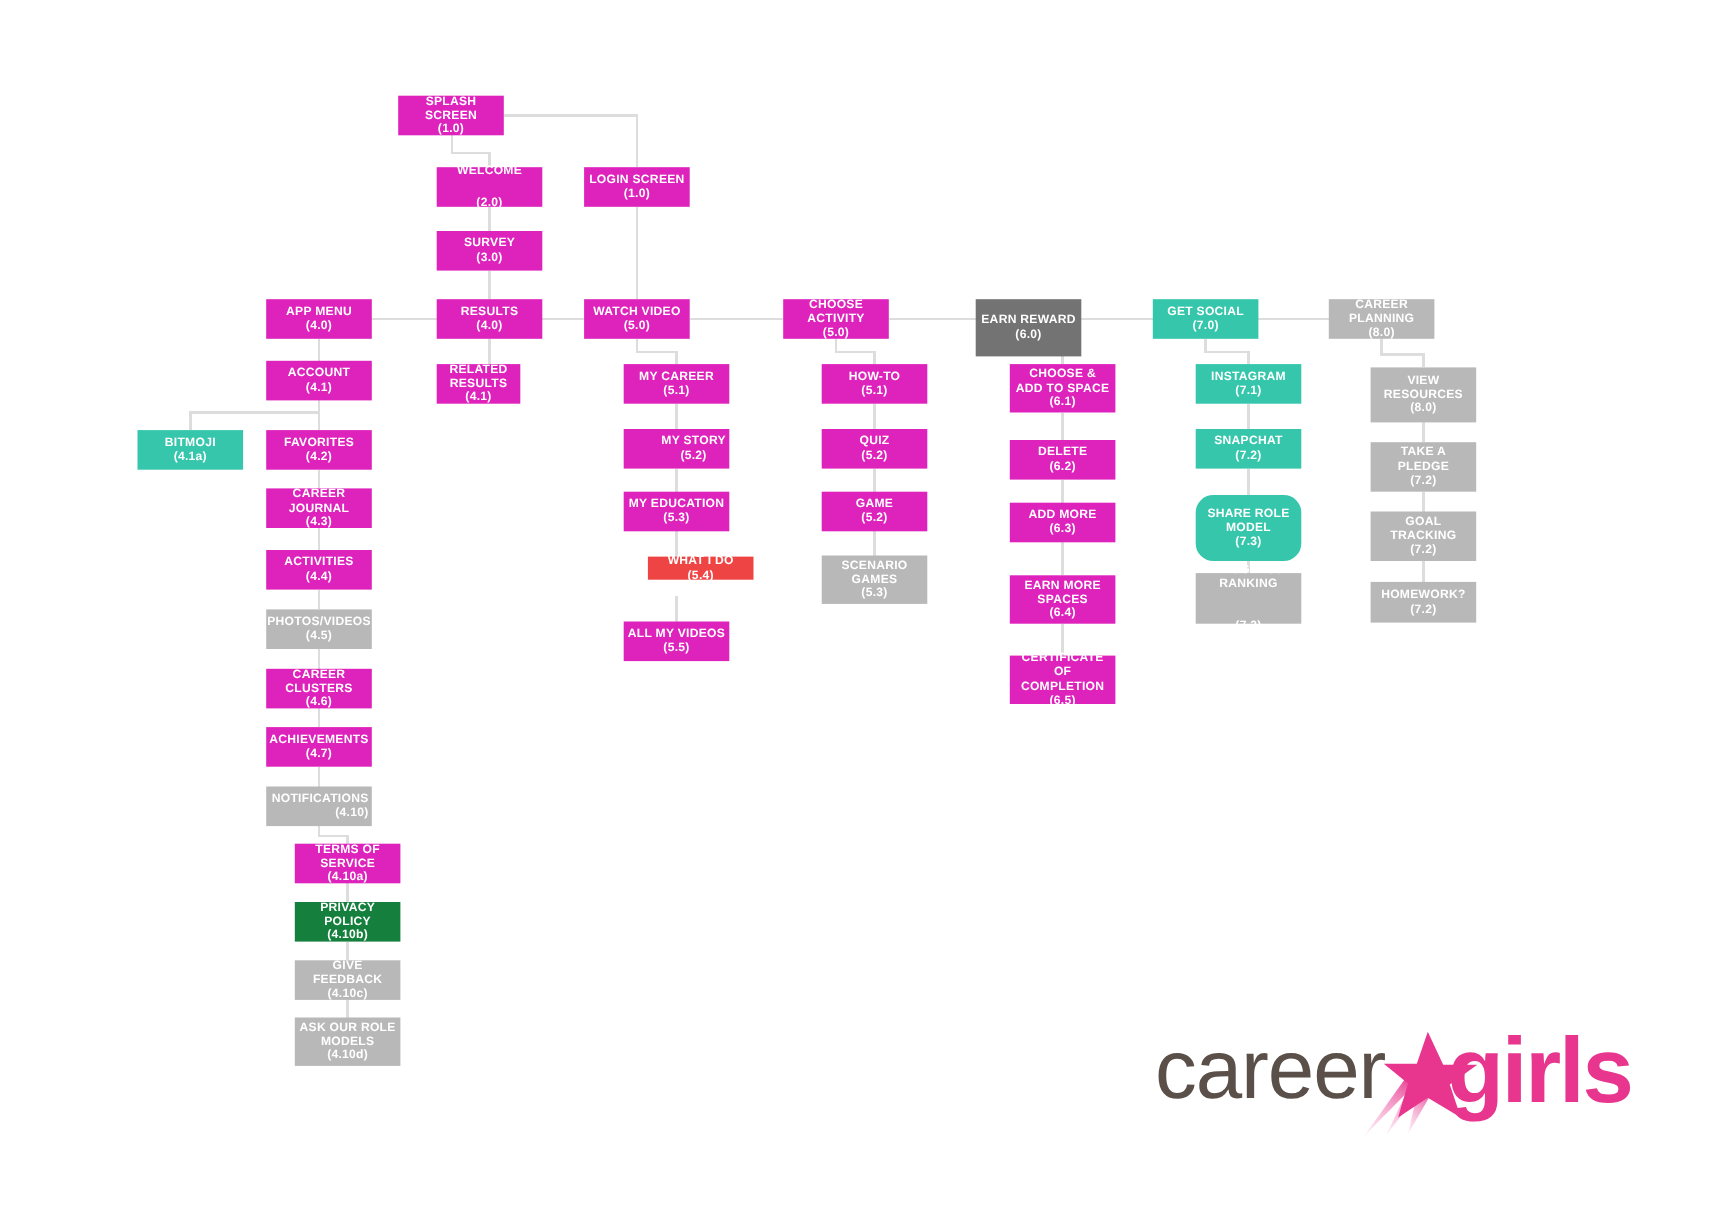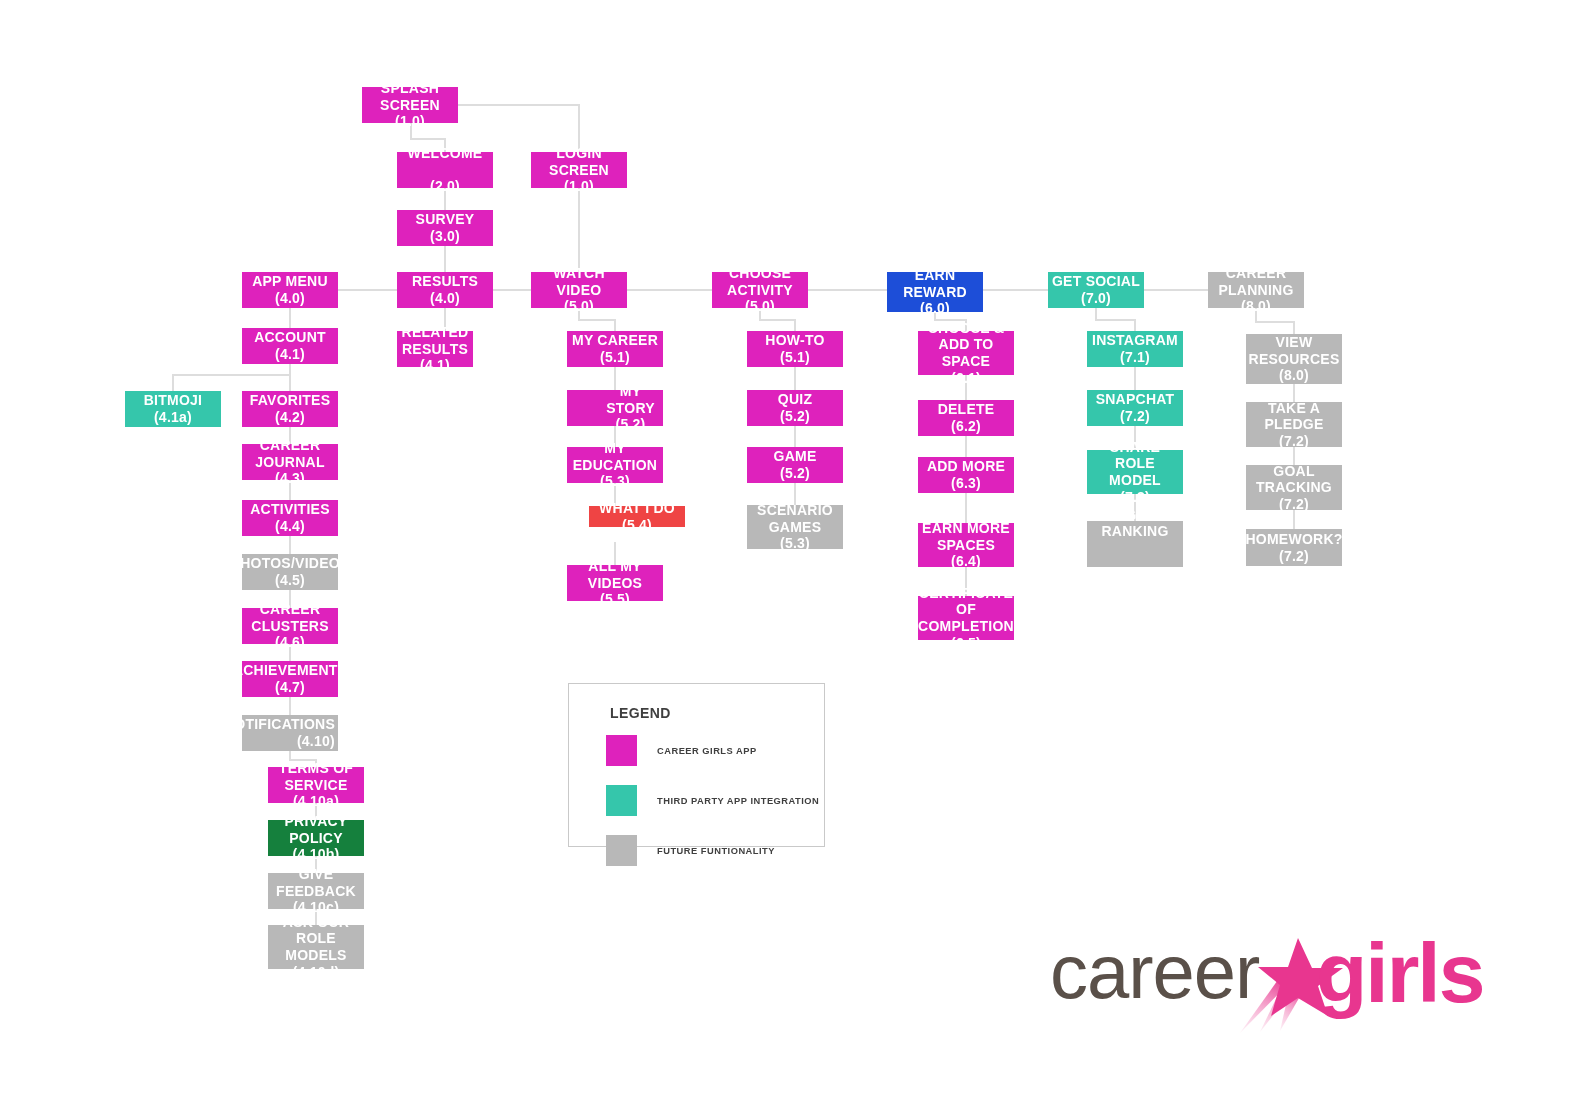--- a/index.html
+++ b/index.html
@@ -30,21 +30,21 @@
     position: absolute;
     box-sizing: border-box;
     display: flex;
     flex-direction: column;
     align-items: center;
     justify-content: center;
     color: #ffffff;
     text-align: center;
     line-height: 1.18;
     letter-spacing: 0.25px;
-    font-size: 14px;
+    font-size: 11px;
     font-weight: 600;
     padding: 1px 3px;
   }
   .node .nlabel { display: block; white-space: pre-line; }
   .node .ncode { display: block; }
 
   .legend-box {
     position: absolute;
     box-sizing: border-box;
     background: #ffffff;
@@ -180,21 +180,21 @@
         <span class="ncode">(4.0)</span>
       </div>
       <div class="node" style="left: 531px; top: 272px; width: 96px; height: 36px; background: rgb(222, 34, 188);">
         <span class="nlabel">WATCH VIDEO</span>
         <span class="ncode">(5.0)</span>
       </div>
       <div class="node" style="left: 712px; top: 272px; width: 96px; height: 36px; background: rgb(222, 34, 188);">
         <span class="nlabel">CHOOSE ACTIVITY</span>
         <span class="ncode">(5.0)</span>
       </div>
-      <div class="node" style="left: 887px; top: 272px; width: 96px; height: 40px; background: #1d4ed8;">
+      <div class="node" style="left: 887px; top: 272px; width: 96px; height: 52px; background: #737373;">
         <span class="nlabel">EARN REWARD</span>
         <span class="ncode">(6.0)</span>
       </div>
       <div class="node" style="left: 1048px; top: 272px; width: 96px; height: 36px; background: rgb(53, 198, 171);">
         <span class="nlabel">GET SOCIAL</span>
         <span class="ncode">(7.0)</span>
       </div>
       <div class="node" style="left: 1208px; top: 272px; width: 96px; height: 36px; background: rgb(184, 184, 184);">
         <span class="nlabel">CAREER PLANNING</span>
         <span class="ncode">(8.0)</span>
@@ -317,21 +317,21 @@
         <span class="ncode">(6.5)</span>
       </div>
       <div class="node" style="left: 1087px; top: 331px; width: 96px; height: 36px; background: rgb(53, 198, 171);">
         <span class="nlabel">INSTAGRAM</span>
         <span class="ncode">(7.1)</span>
       </div>
       <div class="node" style="left: 1087px; top: 390px; width: 96px; height: 36px; background: rgb(53, 198, 171);">
         <span class="nlabel">SNAPCHAT</span>
         <span class="ncode">(7.2)</span>
       </div>
-      <div class="node" style="left: 1087px; top: 450px; width: 96px; height: 44px; background: rgb(53, 198, 171);">
+      <div class="node" style="left: 1087px; top: 450px; width: 96px; height: 60px; background: rgb(53, 198, 171); border-radius: 16px;">
         <span class="nlabel">SHARE ROLE
 MODEL</span>
         <span class="ncode">(7.3)</span>
       </div>
       <div class="node" style="left: 1087px; top: 521px; width: 96px; height: 46px; background: rgb(184, 184, 184); gap: 25px;">
         <span class="nlabel">PROGRESS
 RANKING</span>
         <span class="ncode">(7.3)</span>
       </div>
       <div class="node" style="left: 1246px; top: 334px; width: 96px; height: 50px; background: rgb(184, 184, 184);">
@@ -348,35 +348,20 @@
         <span class="nlabel">GOAL
 TRACKING</span>
         <span class="ncode">(7.2)</span>
       </div>
       <div class="node" style="left: 1246px; top: 529px; width: 96px; height: 37px; background: rgb(184, 184, 184);">
         <span class="nlabel">HOMEWORK?</span>
         <span class="ncode">(7.2)</span>
       </div>
     </div>
 
-  <div class="legend-box" id="legend" style="left: 568px; top: 683px; width: 257px; height: 164px;">
-    <div class="legend-title">LEGEND</div>
-    <div class="legend-row" style="top:51px;">
-      <div class="legend-swatch" style="background: rgb(222, 34, 188);"></div>
-      <div class="legend-text">CAREER GIRLS APP</div>
-    </div>
-    <div class="legend-row" style="top:101px;">
-      <div class="legend-swatch" style="background: rgb(53, 198, 171);"></div>
-      <div class="legend-text">THIRD PARTY APP INTEGRATION</div>
-    </div>
-    <div class="legend-row" style="top:151px;">
-      <div class="legend-swatch" style="background: rgb(184, 184, 184);"></div>
-      <div class="legend-text">FUTURE FUNTIONALITY</div>
-    </div>
-  </div>
 
   <svg id="logo" viewBox="0 0 460 110" xmlns="http://www.w3.org/2000/svg">
     <defs>
       <linearGradient id="rayGrad" x1="0" y1="1" x2="0.45" y2="0">
         <stop offset="0" stop-color="#F49BC6" stop-opacity="0.15"></stop>
         <stop offset="1" stop-color="#E8368F" stop-opacity="1"></stop>
       </linearGradient>
     </defs>
 
     <g fill="url(#rayGrad)">

